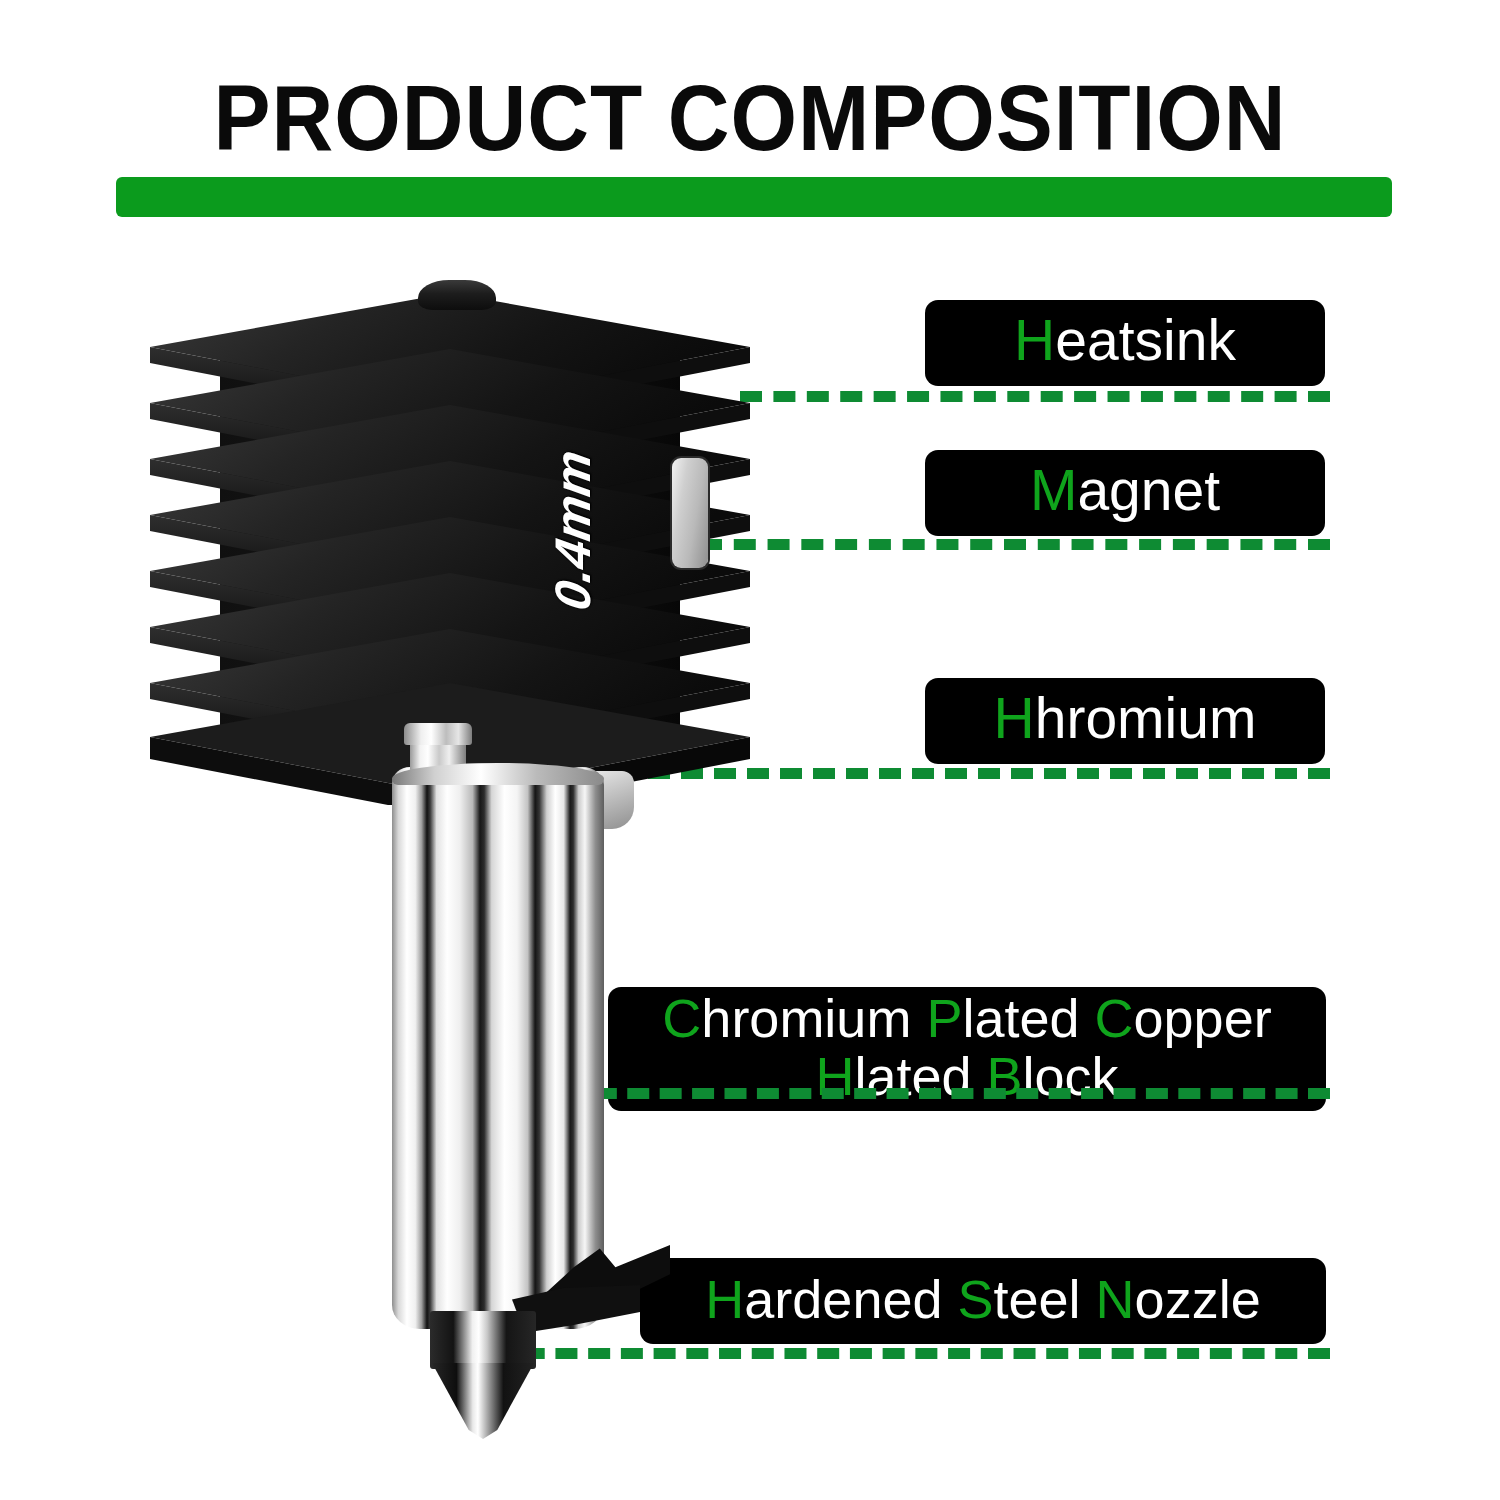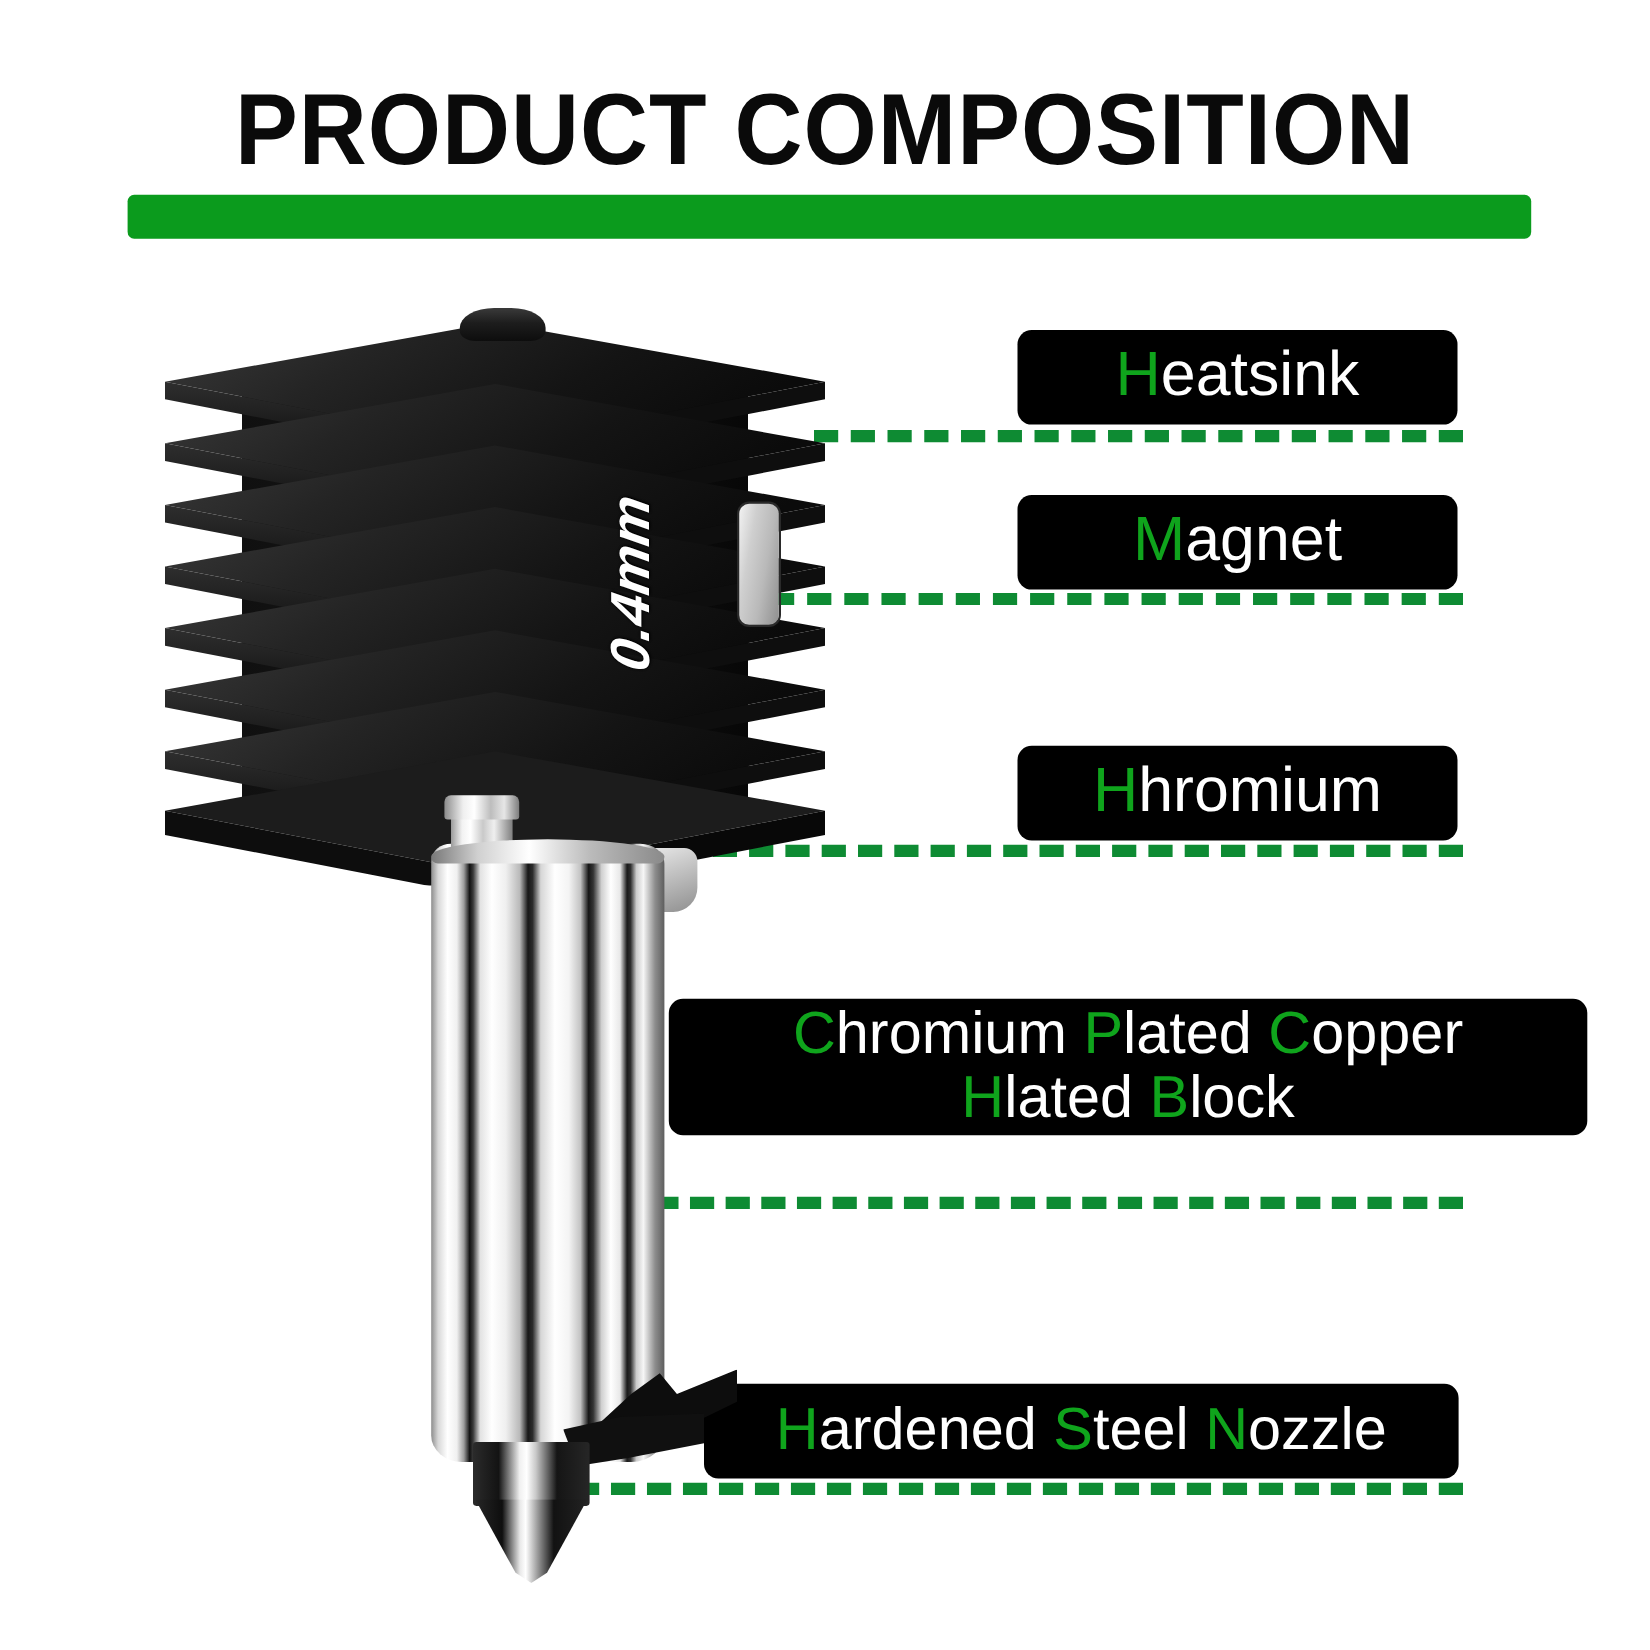--- a/index.html
+++ b/index.html
@@ -357,21 +357,21 @@
   </div>
   <div class="dash-line" style="left:700px; top:539px; width:630px;"></div>
 
   <div class="label-box" style="left:925px; top:678px; width:400px; height:86px;">
     <div class="label-line" style="font-size:57px;">
       <span class="hl">H</span><span>hromium</span>
     </div>
   </div>
   <div class="dash-line" style="left:450px; top:768px; width:880px;"></div>
 
-  <div class="label-box" style="left:608px; top:908px; width:835px; height:124px;">
+  <div class="label-box" style="left:608px; top:987px; width:718px; height:124px;">
     <div class="label-line" style="font-size:54px;">
       <span class="hl">C</span><span>hromium </span><span class="hl">P</span><span>lated </span><span class="hl">C</span><span>opper</span>
     </div>
     <div class="label-line" style="font-size:54px;">
       <span class="hl">H</span><span>lated </span><span class="hl">B</span><span>lock</span>
     </div>
   </div>
   <div class="dash-line" style="left:530px; top:1088px; width:800px;"></div>
 
   <div class="label-box" style="left:640px; top:1258px; width:686px; height:86px;justify-content:center;">

